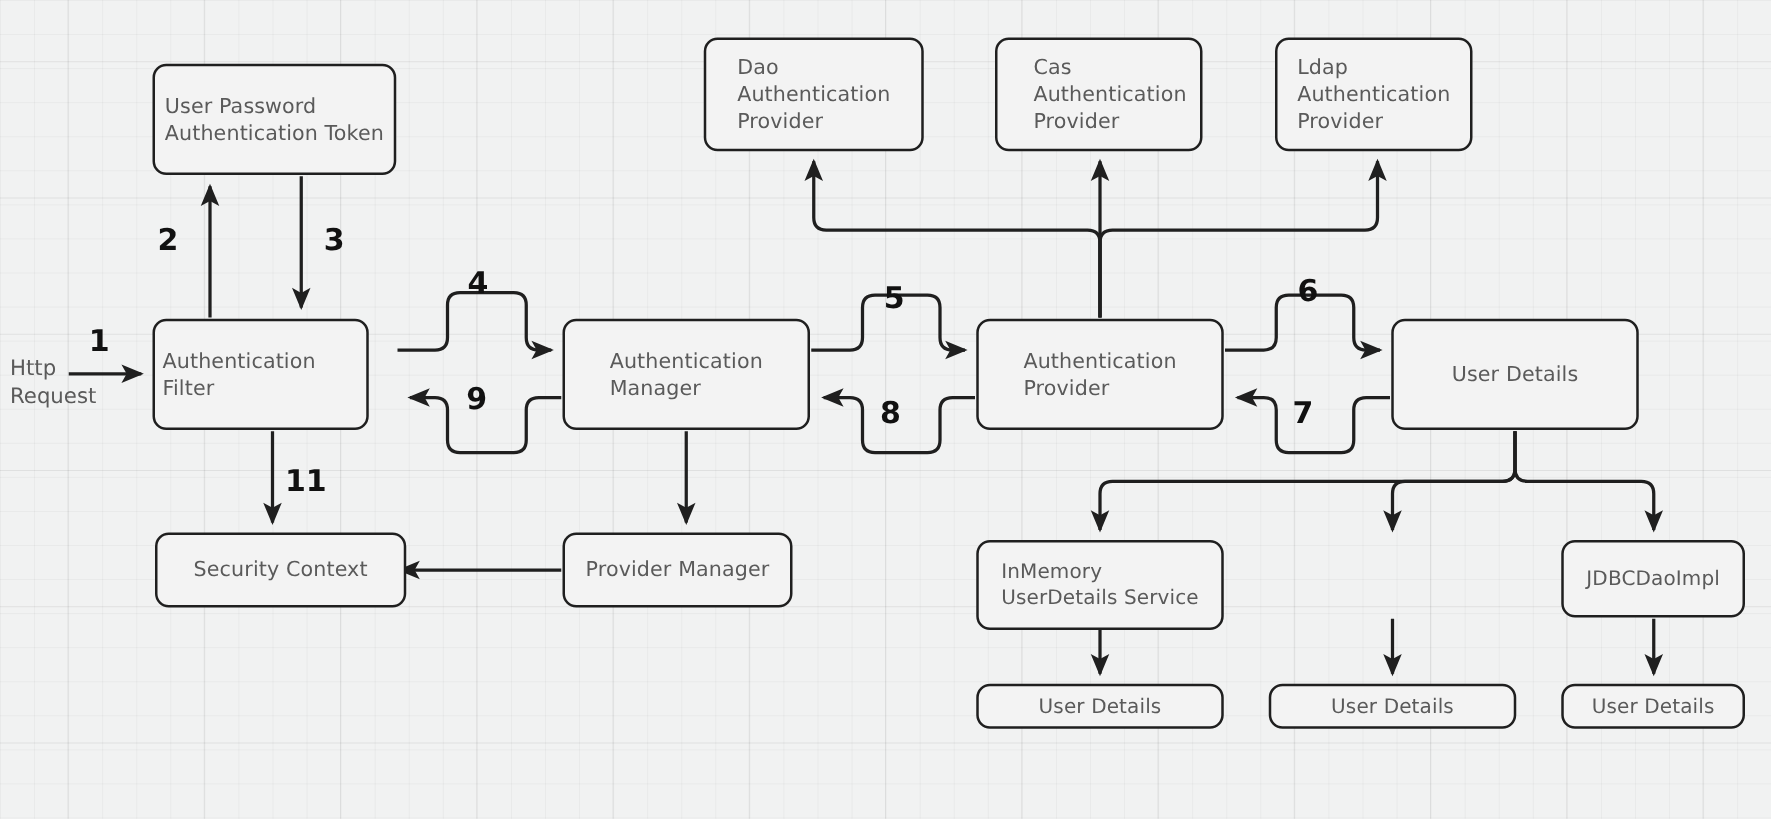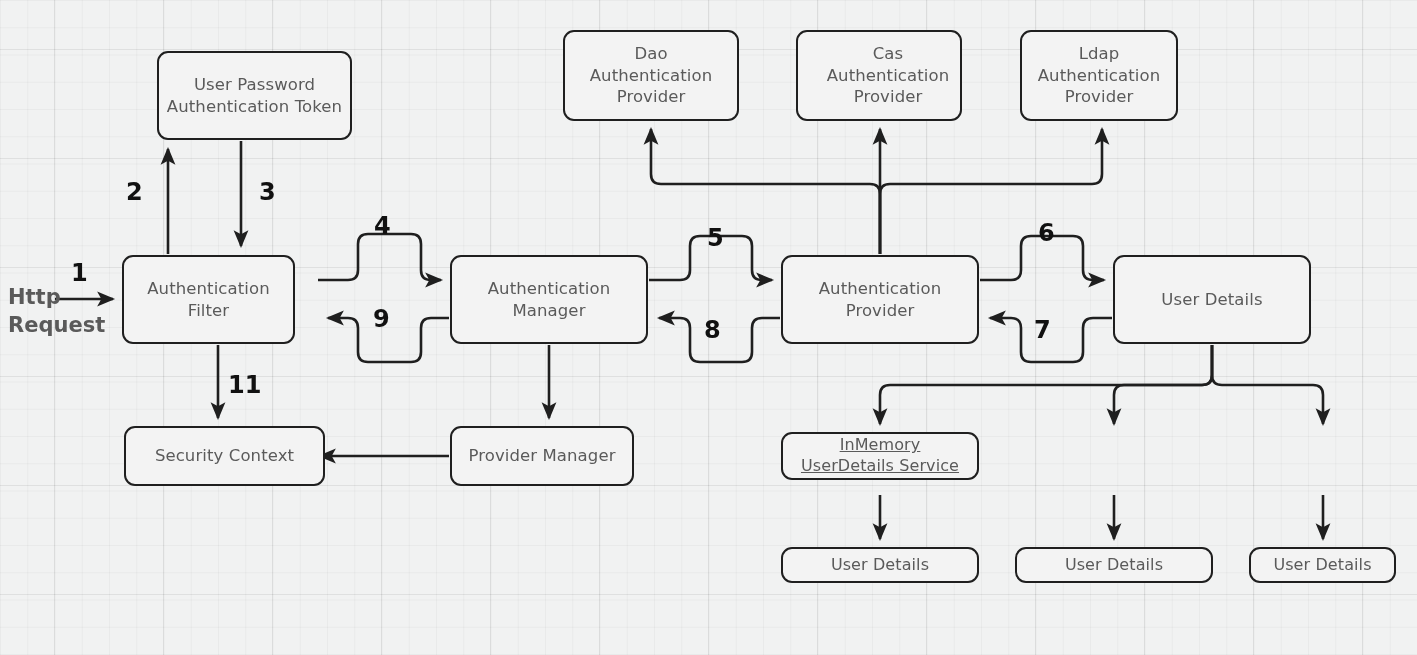--- a/index.html
+++ b/index.html
@@ -32,21 +32,21 @@
   }
   .node{
     position:absolute;
     box-sizing:border-box;
     background:#f3f3f3;
     border:2.6px solid #1f1f1f;
     border-radius:11px;
     display:flex;
     align-items:center;
     justify-content:center;
-    text-align:center;
+    text-align:left;
     color:#5a5a5a;
     font-size:16.5px;
     line-height:1.30;
     letter-spacing:0.1px;
     padding:2px 6px;
     z-index:3;
     white-space:pre-line;
   }
   .node.small{font-size:16px;}
   .step{
@@ -54,25 +54,24 @@
     color:#111;
     font-weight:bold;
     font-size:24px;
     line-height:1;
     z-index:5;
     font-family:"DejaVu Sans","Liberation Sans",sans-serif;
   }
   .freetext{
     position:absolute;
     color:#5a5a5a;
-    font-size:21px;
+    font-size:17px;
     line-height:1.32;
     white-space:pre-line;
     z-index:4;
-    font-weight:bold;
   }
 </style>
 </head>
 <body>
 
 <div id="canvas">
 
   <svg id="wires" viewBox="0 0 1417 655" xmlns="http://www.w3.org/2000/svg">
     <defs>
       <marker id="ah" markerWidth="9" markerHeight="9" refX="6.4" refY="3.2" orient="auto" markerUnits="strokeWidth">
@@ -127,21 +126,21 @@
 
       <path d="M1114,495 L1114,539"></path>
 
       <path d="M1323,495 L1323,539"></path>
     </g>
   </svg>
 
   <div class="freetext" style="left:8px;top:284px;">Http
 Request</div>
 
-  <div class="node" style="left:122px;top:51px;width:195px;height:89px;margin-left:35px;">User Password
+  <div class="node" style="left:122px;top:51px;width:195px;height:89px;">User Password
 Authentication Token</div>
 
   <div class="node" style="left:563px;top:30px;width:176px;height:91px;">Dao
 Authentication
 Provider</div>
 
   <div class="node" style="left:796px;top:30px;width:166px;height:91px;padding-left:24px;">Cas
 Authentication
 Provider</div>
 
@@ -156,24 +155,25 @@
 
   <div class="node" style="left:781px;top:255px;width:198px;height:89px;">Authentication
 Provider</div>
 
   <div class="node" style="left:1113px;top:255px;width:198px;height:89px;">User Details</div>
 
   <div class="node" style="left:124px;top:426px;width:201px;height:60px;">Security Context</div>
 
   <div class="node" style="left:450px;top:426px;width:184px;height:60px;">Provider Manager</div>
 
-  <div class="node small" style="left:781px;top:432px;width:198px;height:48px;text-decoration:underline;">InMemory
+  <div class="node small" style="left:781px;top:432px;width:198px;height:72px;">InMemory
 UserDetails Service</div>
 
 
+  <div class="node small" style="left:1249px;top:432px;width:147px;height:62px;">JDBCDaoImpl</div>
 
   <div class="node small" style="left:781px;top:547px;width:198px;height:36px;">User Details</div>
 
   <div class="node small" style="left:1015px;top:547px;width:198px;height:36px;">User Details</div>
 
   <div class="node small" style="left:1249px;top:547px;width:147px;height:36px;">User Details</div>
 
   <div class="step" style="left:71px;top:261px;">1</div>
   <div class="step" style="left:126px;top:180px;">2</div>
   <div class="step" style="left:259px;top:180px;">3</div>

